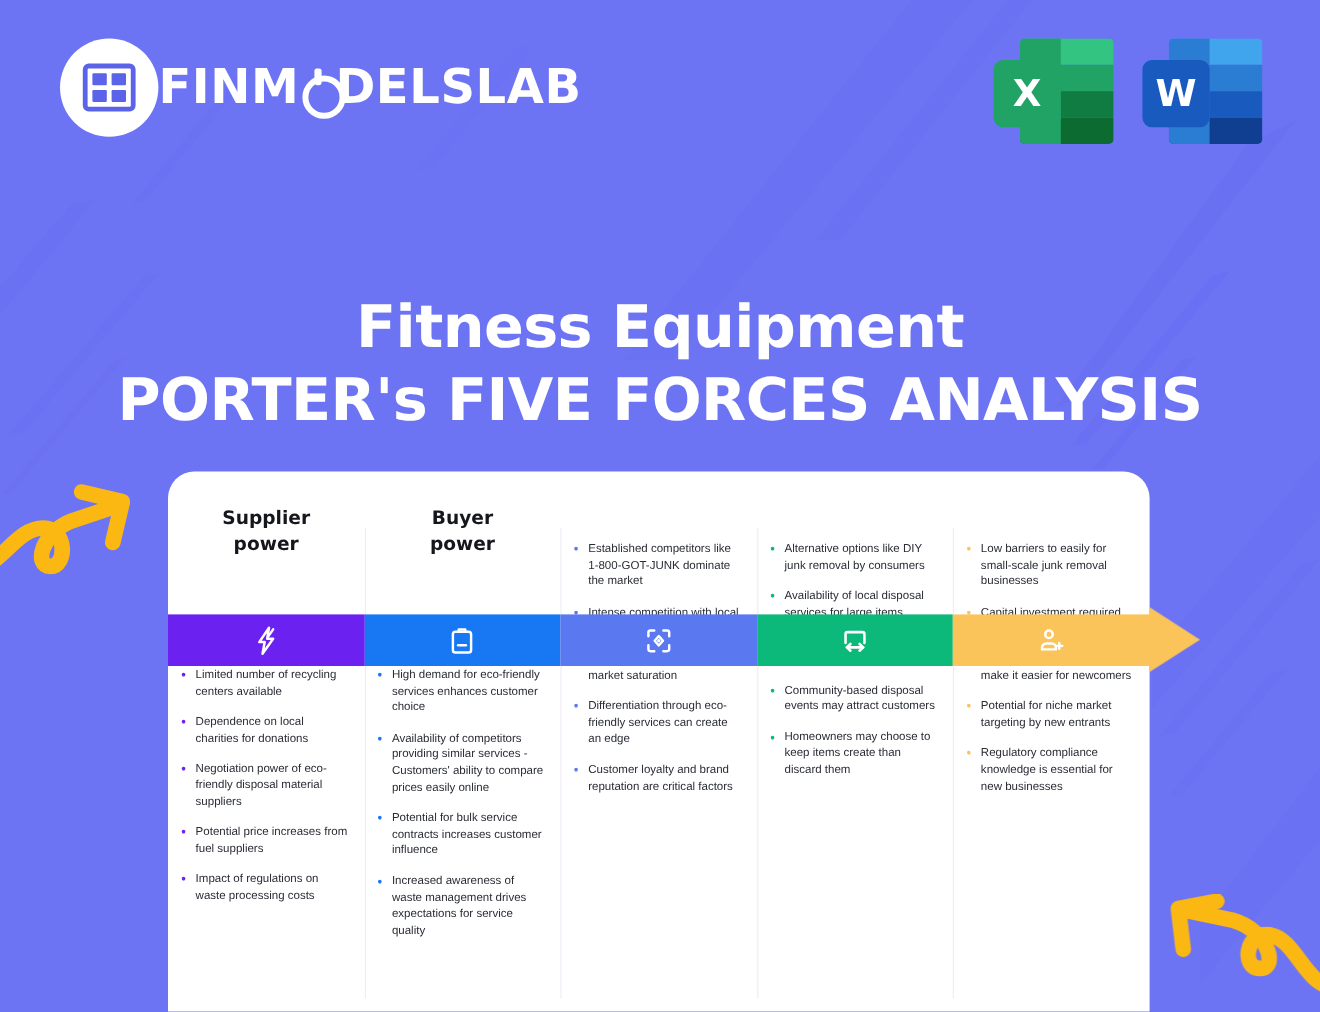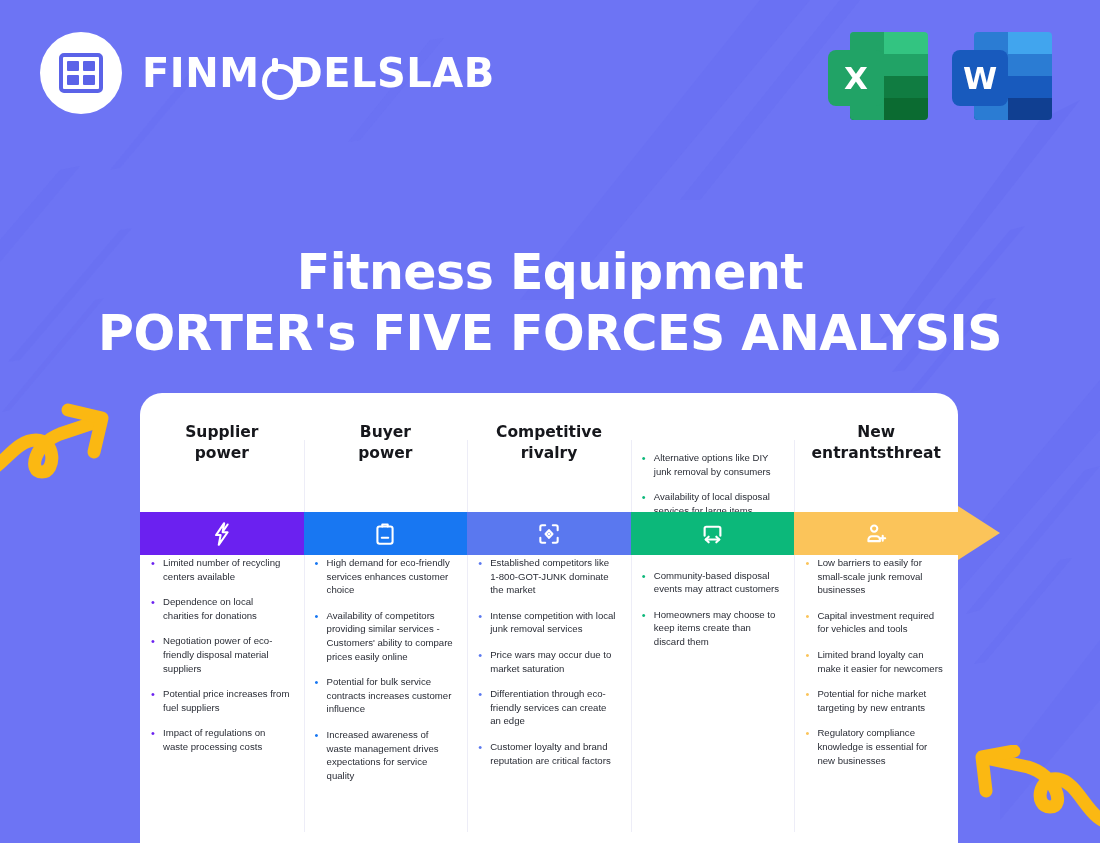--- a/index.html
+++ b/index.html
@@ -25,25 +25,24 @@
 
   
   .header {
     position: absolute;
     top: 0; left: 0; right: 0;
     height: 150px;
   }
 
   .brand {
     position: absolute;
-    left: 40px;
+    left: 50px;
     top: 32px;
     display: flex;
     align-items: center;
-    gap: 20px;
   }
 
   .brand-mark {
     width: 82px;
     height: 82px;
     border-radius: 50%;
     background: #ffffff;
     display: flex;
     align-items: center;
     justify-content: center;
@@ -441,24 +440,20 @@
             <span class="txt">Potential for bulk service contracts increases customer influence</span>
           </li>
         <li>
             <span class="dot" style="color:#1877f2">•</span>
             <span class="txt">Increased awareness of waste management drives expectations for service quality</span>
           </li>
       </ul>
     </div>
 
     <div class="col">
-      <div class="col-head">
-        <span><span>Competitive</span><br>
-              <span>rivalry</span></span>
-      </div>
       <div style="height:43px"></div>
       <ul class="bullets">
         <li>
             <span class="dot" style="color:#5a78ef">•</span>
             <span class="txt">Established competitors like 1-800-GOT-JUNK dominate the market</span>
           </li>
         <li>
             <span class="dot" style="color:#5a78ef">•</span>
             <span class="txt">Intense competition with local junk removal services</span>
           </li>
@@ -497,24 +492,20 @@
             <span class="txt">Community-based disposal events may attract customers</span>
           </li>
         <li>
             <span class="dot" style="color:#0cb87a">•</span>
             <span class="txt">Homeowners may choose to keep items create than discard them</span>
           </li>
       </ul>
     </div>
 
     <div class="col">
-      <div class="col-head">
-        <span><span>New</span><br>
-              <span>entrantsthreat</span></span>
-      </div>
       <div style="height:43px"></div>
       <ul class="bullets">
         <li>
             <span class="dot" style="color:#fbc45a">•</span>
             <span class="txt">Low barriers to easily for small-scale junk removal businesses</span>
           </li>
         <li>
             <span class="dot" style="color:#fbc45a">•</span>
             <span class="txt">Capital investment required for vehicles and tools</span>
           </li>

